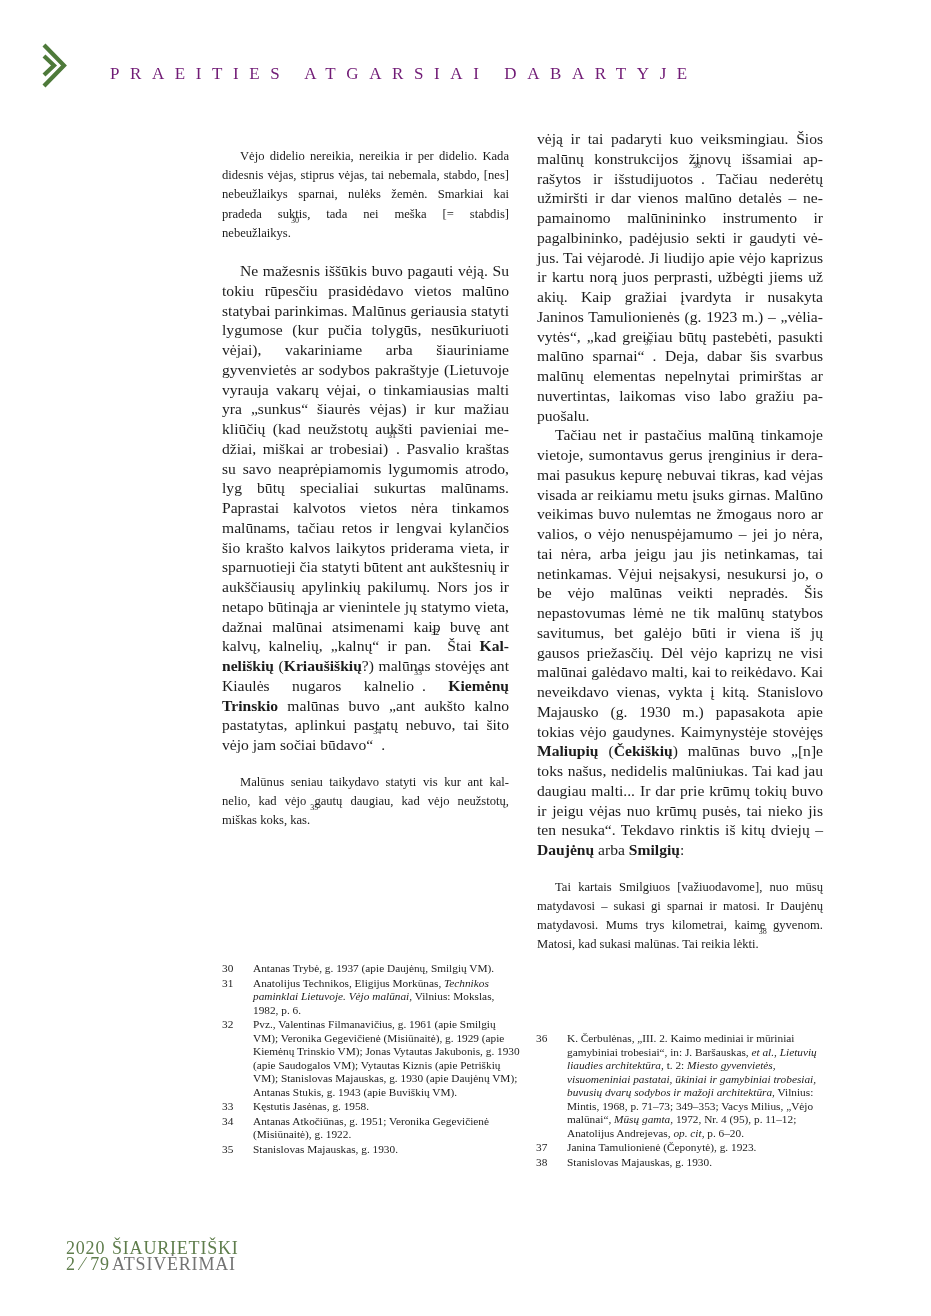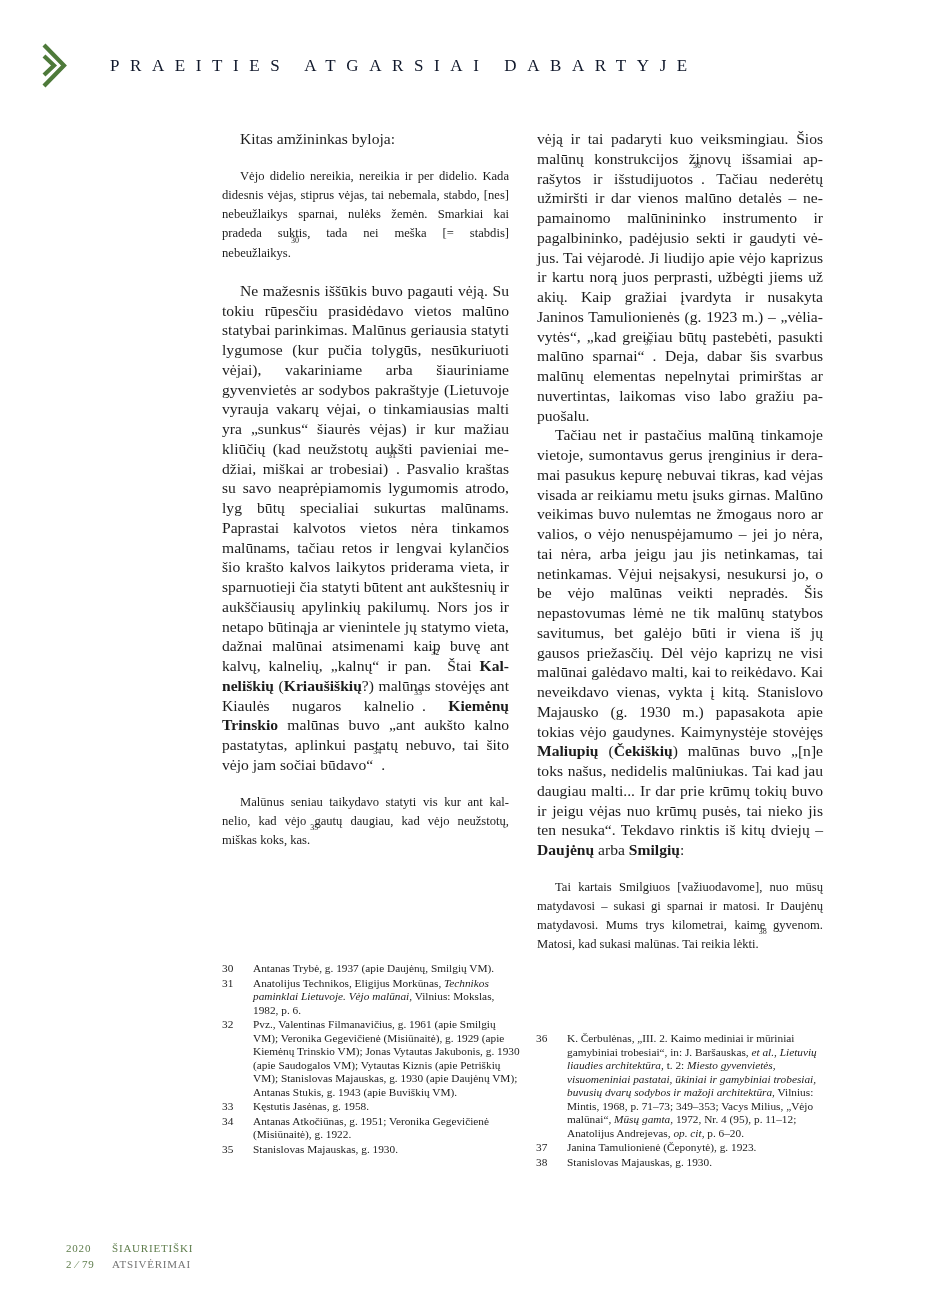--- a/index.html
+++ b/index.html
@@ -1,54 +1,53 @@
 <!DOCTYPE html>
 <html><head>
 <meta charset="utf-8">
 <style>
   html, body { margin:0; padding:0; background:#ffffff; }
   body { width:931px; height:1316px; position:relative; overflow:hidden;
          font-family:"Liberation Serif","DejaVu Serif",serif; color:#1c1c1c; }
   .hdr-icon { position:absolute; left:41px; top:43px; width:28px; height:45px; }
-  .hdr-title { position:absolute; left:110px; top:56px; font-size:17px; letter-spacing:10.6px;
-               color:#0f172a; white-space:nowrap; font-family:"Liberation Serif",serif; }
+  .hdr-title { position:absolute; left:110px; top:64px; font-size:17px; letter-spacing:10.6px;
+               color:#701a75; white-space:nowrap; font-family:"Liberation Serif",serif; }
   .col { position:absolute; top:129px; width:287px; font-size:15.6px; line-height:19.75px;
          text-align:justify; hyphens:manual; }
   .col1 { left:222px; }
   .col2 { left:537px; width:286px; }
   .col p { margin:0; text-indent:18px; }
   .col p.noind { text-indent:0; }
   .quote { font-size:12.6px; line-height:19.2px; margin:0; text-align:justify; }
   .quote.q1 { margin-top:18px; margin-bottom:18px; text-indent:18px; }
   sup { font-size:8px; vertical-align:top; position:relative; top:-3px; line-height:0; }
   b { font-weight:bold; }
   .fn-col { position:absolute; font-size:11.3px; line-height:13.5px; color:#222; }
   .fn-col1 { left:222px; top:962px; width:300px; }
   .fn-col2 { left:536px; top:1032px; width:300px; }
   .fn { display:flex; margin:0 0 1px 0; }
   .fn-num { width:31px; flex:none; }
   .fn-txt { flex:1; }
-  .footer { position:absolute; left:66px; top:1240px; font-size:11px; line-height:16px;
+  .footer { position:absolute; left:66px; top:1240px; font-size:18px; line-height:16px;
             letter-spacing:0.8px; font-family:"Liberation Serif",serif; }
   .footer .g { color:#5f7d4c; }
   .footer .d { color:#737373; }
   .footer .row { white-space:nowrap; }
   .footer .yr { display:inline-block; width:46px; }
 </style>
 </head>
 <body>
 
 <svg class="hdr-icon" viewBox="0 0 28 45">
   <polyline points="3,2 23,22.5 3,43" fill="none" stroke="#4e7a3a" stroke-width="4.2"></polyline>
   <polyline points="3,13 13,22.5 3,32" fill="none" stroke="#4e7a3a" stroke-width="4.2"></polyline>
 </svg>
 <div class="hdr-title">PRAEITIES ATGARSIAI DABARTYJE</div>
 
 <div class="col col1">
-  <p class="noind" style="text-indent:18px">Kitas amžininkas byloja:</p>
   <p class="quote q1"><span>Vėjo didelio nereikia, nereikia ir per didelio. Kada didesnis vėjas, stiprus vėjas, tai nebemala, stabdo, [nes] nebeužlaikys sparnai, nulėks žemėn. Smarkiai kai pradeda suktis, tada nei meška [= stab­dis] nebeužlaikys.</span><sup>30</sup></p>
   <p><span>Ne mažesnis iššūkis buvo pagauti vėją. Su tokiu rūpesčiu prasidėdavo vietos malū­no statybai parinkimas. Malūnus geriausia statyti lygumose (kur pučia tolygūs, nesūku­riuoti vėjai), vakariniame arba šiauriniame gyvenvietės ar sodybos pakraštyje (Lietuvo­je vyrauja vakarų vėjai, o tinkamiausias mal­ti yra „sunkus“ šiaurės vėjas) ir kur mažiau kliūčių (kad neužstotų aukšti pavieniai me­džiai, miškai ar trobesiai)</span><sup>31</sup><span>. Pasvalio kraštas su savo neaprėpiamomis lygumomis atro­do, lyg būtų specialiai sukurtas malūnams. Paprastai kalvotos vietos nėra tinkamos malūnams, tačiau retos ir lengvai kylančios šio krašto kalvos laikytos priderama vieta, ir sparnuotieji čia statyti būtent ant aukštesnių ir aukščiausių apylinkių pakilumų. Nors jos ir netapo būtinąja ar vienintele jų statymo vieta, dažnai malūnai atsimenami kaip buvę ant kalvų, kalnelių, „kalnų“ ir pan.</span><sup>32</sup><span> Štai </span><b>Kal­neliškių</b><span> (</span><b>Kriaušiškių</b><span>?) malūnas stovėjęs ant Kiaulės nugaros kalnelio</span><sup>33</sup><span>. </span><b>Kiemėnų Trinskio</b><span> malūnas buvo „ant aukšto kalno pastatytas, aplinkui pastatų nebuvo, tai šito vėjo jam sočiai būdavo“</span><sup>34</sup><span>.</span></p>
   <p class="quote q1"><span>Malūnus seniau taikydavo statyti vis kur ant kal­nelio, kad vėjo gautų daugiau, kad vėjo neužstotų, miškas koks, kas.</span><sup>35</sup></p>
 </div>
 
 <div class="col col2">
   <p class="noind"><span>vėją ir tai padaryti kuo veiksmingiau. Šios malūnų konstrukcijos žinovų išsamiai ap­rašytos ir išstudijuotos</span><sup>36</sup><span>. Tačiau nederėtų užmiršti ir dar vienos malūno detalės – ne­pamainomo malūnininko instrumento ir pagalbininko, padėjusio sekti ir gaudyti vė­jus. Tai vėjarodė. Ji liudijo apie vėjo kaprizus ir kartu norą juos perprasti, užbėgti jiems už akių. Kaip gražiai įvardyta ir nusakyta Janinos Tamulionienės (g. 1923 m.) – „vėlia­vytės“, „kad greičiau būtų pastebėti, pasukti malūno sparnai“</span><sup>37</sup><span>. Deja, dabar šis svarbus malūnų elementas nepelnytai primirštas ar nuvertintas, laikomas viso labo gražiu pa­puošalu.</span></p>
   <p><span>Tačiau net ir pastačius malūną tinkamoje vietoje, sumontavus gerus įrenginius ir dera­mai pasukus kepurę nebuvai tikras, kad vėjas visada ar reikiamu metu įsuks girnas. Ma­lūno veikimas buvo nulemtas ne žmogaus noro ar valios, o vėjo nenuspėjamumo – jei jo nėra, tai nėra, arba jeigu jau jis netin­kamas, tai netinkamas. Vėjui neįsakysi, ne­sukursi jo, o be vėjo malūnas veikti nepra­dės. Šis nepastovumas lėmė ne tik malūnų statybos savitumus, bet galėjo būti ir viena iš jų gausos priežasčių. Dėl vėjo kaprizų ne visi malūnai galėdavo malti, kai to reikėdavo. Kai neveikdavo vienas, vykta į kitą. Stanis­lovo Majausko (g. 1930 m.) papasakota apie tokias vėjo gaudynes. Kaimynystėje stovėjęs </span><b>Maliupių</b><span> (</span><b>Čekiškių</b><span>) malūnas buvo „[n]e toks našus, nedidelis malūniukas. Tai kad jau daugiau malti... Ir dar prie krūmų tokių buvo ir jeigu vėjas nuo krūmų pusės, tai nieko jis ten nesuka“. Tekdavo rinktis iš kitų dviejų – </span><b>Daujėnų</b><span> arba </span><b>Smilgių</b><span>:</span></p>
   <p class="quote q1"><span>Tai kartais Smilgiuos [važiuodavome], nuo mūsų matydavosi – sukasi gi sparnai ir matosi. Ir Daujė­nų matydavosi. Mums trys kilometrai, kaime gyve­nom. Matosi, kad sukasi malūnas. Tai reikia lėkti.</span><sup>38</sup></p>
 </div>

